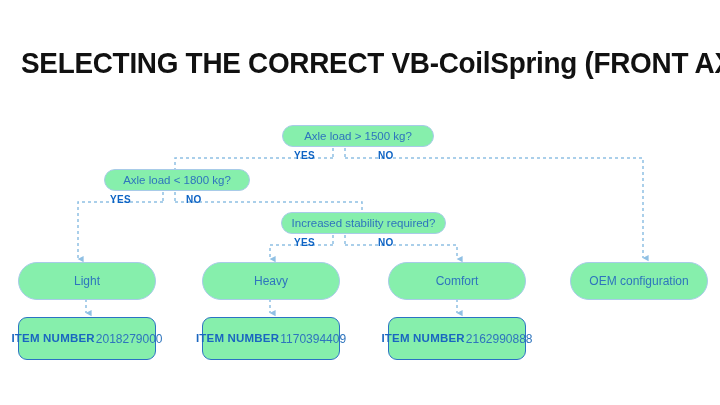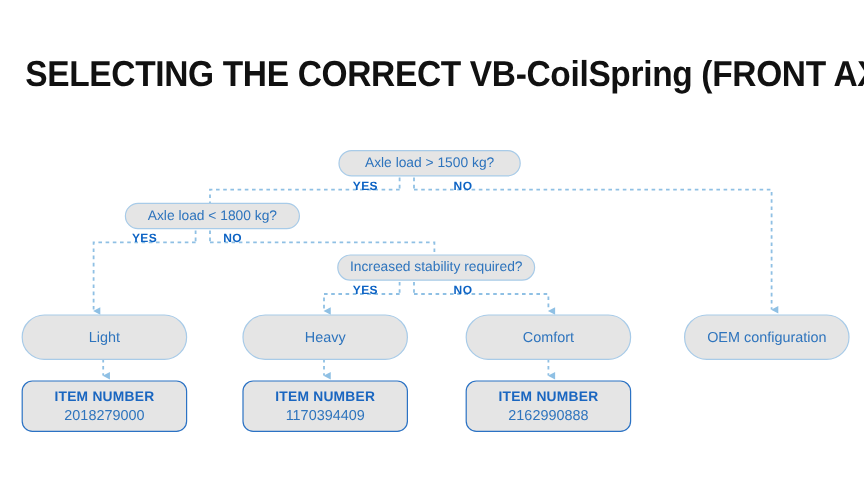--- a/index.html
+++ b/index.html
@@ -45,21 +45,21 @@
     height: 405px;
   }
 
   
   .node {
     position: absolute;
     box-sizing: border-box;
     display: flex;
     align-items: center;
     justify-content: center;
-    background: #e5e5e5;
+    background: #86efac;
     color: #2b72c4;
     text-align: center;
   }
 
   
   .pill {
     border: 1.3px solid #a8cbe8;
     border-radius: 999px;
     height: 22px;
     font-size: 11.5px;
@@ -73,21 +73,21 @@
   .pill.result {
     font-size: 12px;
     height: 38px;
   }
 
   
   .itembox {
     border: 1.4px solid #2b72c4;
     border-radius: 9px;
     height: 43px;
-    flex-direction: column;
+    flex-direction: row;
     justify-content: center;
     gap: 1px;
   }
   .itembox .item-title {
     font-weight: bold;
     font-size: 11.5px;
     line-height: 13px;
     letter-spacing: 0.2px;
     color: #1a66c0;
     white-space: nowrap;

